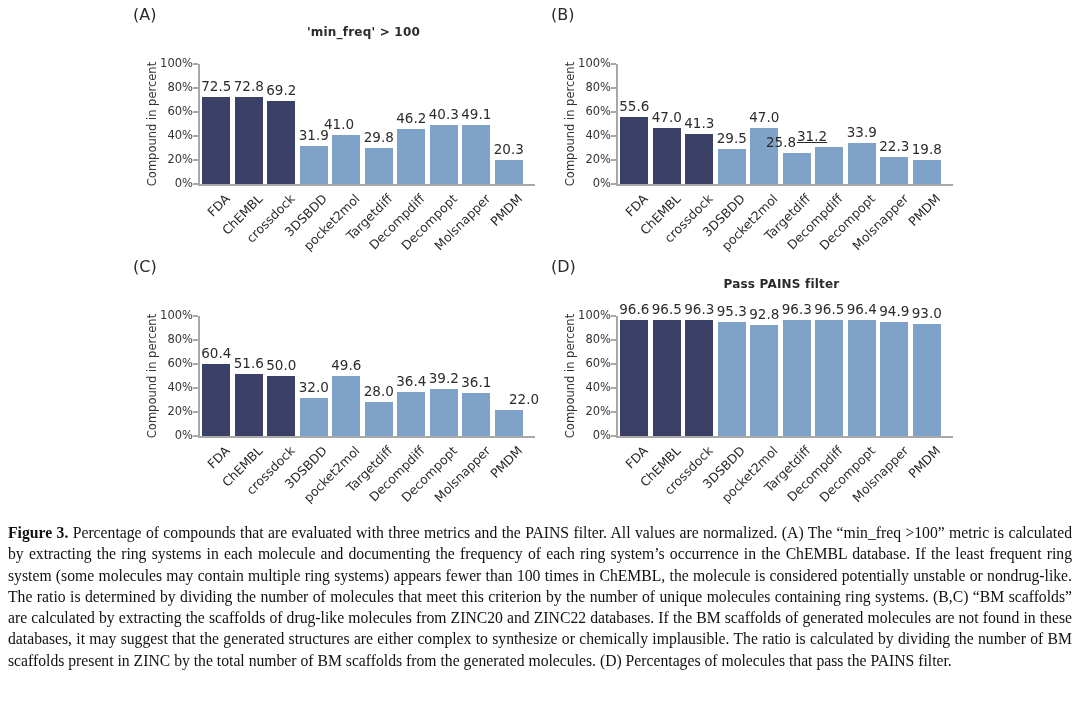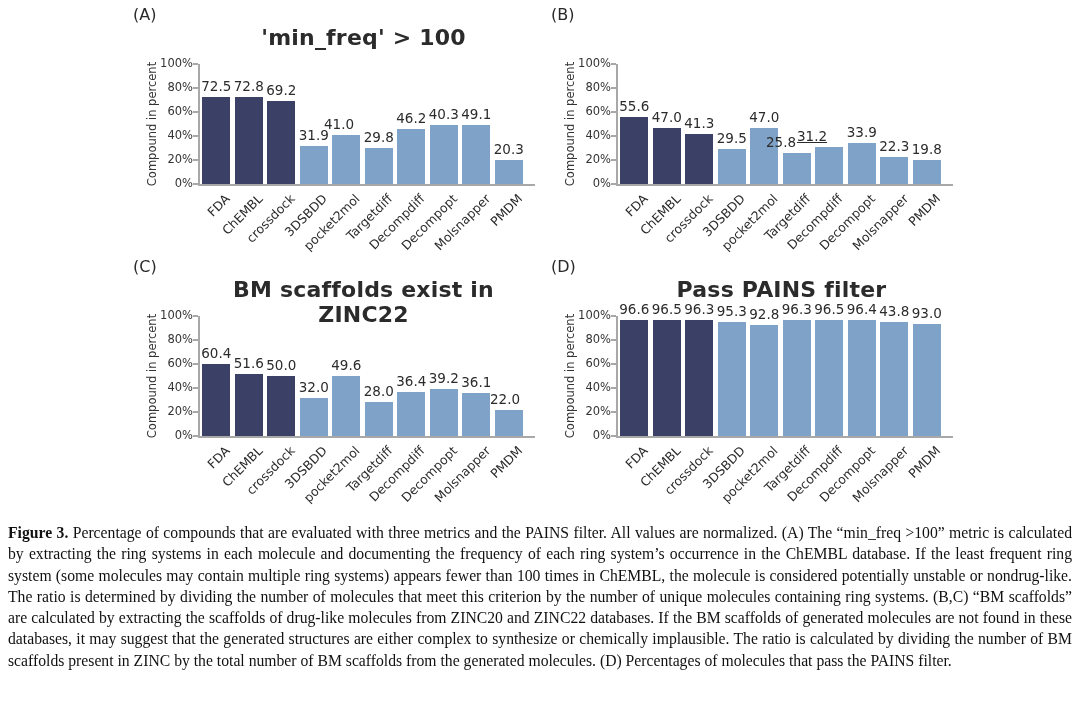--- a/index.html
+++ b/index.html
@@ -13,21 +13,21 @@
   #panel-a { left:125px; top:4px; }
   #panel-b { left:543px; top:4px; }
   #panel-c { left:125px; top:256px; }
   #panel-d { left:543px; top:256px; }
   .panel-label {
     position:absolute; left:8px; top:1px;
     font-size:16px; color:#2a2a2a;
   }
   .chart-title {
     position:absolute; left:75px; top:21px; width:327px; margin:0;
-    text-align:center; font-size:22px; font-weight:bold; color:#2b2b2b;
+    text-align:center; font-size:12px; font-weight:bold; color:#2b2b2b;
     letter-spacing:0.2px;
   }
   .y-axis-label {
     position:absolute; left:27px; top:120px;
     transform:translate(-50%,-50%) rotate(-90deg);
     white-space:nowrap; font-size:11.5px; color:#333333;
   }
   .plot { position:absolute; left:0; top:0; width:420px; height:252px; }
   .axis-v { position:absolute; width:1.6px; }
   .axis-h { position:absolute; height:2.2px; }
@@ -157,21 +157,20 @@
         <div class="bar-value" style="left: 319.25px; top: 134.24px;">22.3</div>
         <div class="x-tick-label" style="top: 187px; right: 62.75px;">Molsnapper</div>
         <div class="bar" style="left: 369.75px; top: 156.24px; width: 28px; height: 23.76px; background: rgb(127, 162, 200);"></div>
         <div class="bar-value" style="left: 351.75px; top: 137.24px;">19.8</div>
         <div class="x-tick-label" style="top: 187px; right: 30.25px;">PMDM</div>
       </div>
   </section>
 
   <section class="panel" id="panel-c">
     <div class="panel-label">(C)</div>
-    <h2 class="chart-title">BM scaffolds exist in ZINC22</h2>
     <div class="y-axis-label">Compound in percent</div>
     <div class="plot">
         <div class="axis-v" style="left: 73.4px; top: 60px; height: 120px; background: rgb(168, 168, 168);"></div>
         <div class="axis-h" style="left: 73.4px; top: 180px; width: 337px; background: rgb(168, 168, 168);"></div>
         <div class="y-tick-mark" style="left: 68.4px; top: 179.2px; background: rgb(168, 168, 168);"></div>
         <div class="y-tick-label" style="top: 172px;">0%</div>
         <div class="y-tick-mark" style="left: 68.4px; top: 155.2px; background: rgb(168, 168, 168);"></div>
         <div class="y-tick-label" style="top: 148px;">20%</div>
         <div class="y-tick-mark" style="left: 68.4px; top: 131.2px; background: rgb(168, 168, 168);"></div>
         <div class="y-tick-label" style="top: 124px;">40%</div>
@@ -202,21 +201,21 @@
         <div class="bar" style="left: 272.25px; top: 136.32px; width: 28px; height: 43.68px; background: rgb(127, 162, 200);"></div>
         <div class="bar-value" style="left: 254.25px; top: 117.32px;">36.4</div>
         <div class="x-tick-label" style="top: 187px; right: 127.75px;">Decompdiff</div>
         <div class="bar" style="left: 304.75px; top: 132.96px; width: 28px; height: 47.04px; background: rgb(127, 162, 200);"></div>
         <div class="bar-value" style="left: 286.75px; top: 113.96px;">39.2</div>
         <div class="x-tick-label" style="top: 187px; right: 95.25px;">Decompopt</div>
         <div class="bar" style="left: 337.25px; top: 136.68px; width: 28px; height: 43.32px; background: rgb(127, 162, 200);"></div>
         <div class="bar-value" style="left: 319.25px; top: 117.68px;">36.1</div>
         <div class="x-tick-label" style="top: 187px; right: 62.75px;">Molsnapper</div>
         <div class="bar" style="left: 369.75px; top: 153.6px; width: 28px; height: 26.4px; background: rgb(127, 162, 200);"></div>
-        <div class="bar-value" style="left: 348px; top: 134.6px;">22.0</div>
+        <div class="bar-value" style="left: 367px; top: 134.6px;">22.0</div>
         <div class="x-tick-label" style="top: 187px; right: 30.25px;">PMDM</div>
       </div>
   </section>
 
   <section class="panel" id="panel-d">
     <div class="panel-label">(D)</div>
     <h2 class="chart-title">Pass PAINS filter</h2>
     <div class="y-axis-label">Compound in percent</div>
     <div class="plot">
         <div class="axis-v" style="left: 73.4px; top: 60px; height: 120px; background: rgb(168, 168, 168);"></div>
@@ -251,21 +250,21 @@
         <div class="bar" style="left: 239.75px; top: 64.44px; width: 28px; height: 115.56px; background: rgb(127, 162, 200);"></div>
         <div class="bar-value" style="left: 221.75px; top: 45.44px;">96.3</div>
         <div class="x-tick-label" style="top: 187px; right: 160.25px;">Targetdiff</div>
         <div class="bar" style="left: 272.25px; top: 64.2px; width: 28px; height: 115.8px; background: rgb(127, 162, 200);"></div>
         <div class="bar-value" style="left: 254.25px; top: 45.2px;">96.5</div>
         <div class="x-tick-label" style="top: 187px; right: 127.75px;">Decompdiff</div>
         <div class="bar" style="left: 304.75px; top: 64.32px; width: 28px; height: 115.68px; background: rgb(127, 162, 200);"></div>
         <div class="bar-value" style="left: 286.75px; top: 45.32px;">96.4</div>
         <div class="x-tick-label" style="top: 187px; right: 95.25px;">Decompopt</div>
         <div class="bar" style="left: 337.25px; top: 66.12px; width: 28px; height: 113.88px; background: rgb(127, 162, 200);"></div>
-        <div class="bar-value" style="left: 319.25px; top: 47.12px;">43.8</div>
+        <div class="bar-value" style="left: 319.25px; top: 47.12px;">94.9</div>
         <div class="x-tick-label" style="top: 187px; right: 62.75px;">Molsnapper</div>
         <div class="bar" style="left: 369.75px; top: 68.4px; width: 28px; height: 111.6px; background: rgb(127, 162, 200);"></div>
         <div class="bar-value" style="left: 351.75px; top: 49.4px;">93.0</div>
         <div class="x-tick-label" style="top: 187px; right: 30.25px;">PMDM</div>
       </div>
   </section>
 
 </div>
 
 <p class="caption"><strong>Figure 3.</strong> <span>Percentage of compounds that are evaluated with three metrics and the PAINS filter. All values are normalized. (A) The “min_freq &gt;100” metric is calculated by extracting the ring systems in each molecule and documenting the frequency of each ring system’s occurrence in the ChEMBL database. If the least frequent ring system (some molecules may contain multiple ring systems) appears fewer than 100 times in ChEMBL, the molecule is considered potentially unstable or nondrug-like. The ratio is determined by dividing the number of molecules that meet this criterion by the number of unique molecules containing ring systems. (B,C) “BM scaffolds” are calculated by extracting the scaffolds of drug-like molecules from ZINC20 and ZINC22 databases. If the BM scaffolds of generated molecules are not found in these databases, it may suggest that the generated structures are either complex to synthesize or chemically implausible. The ratio is calculated by dividing the number of BM scaffolds present in ZINC by the total number of BM scaffolds from the generated molecules. (D) Percentages of molecules that pass the PAINS filter.</span></p>

